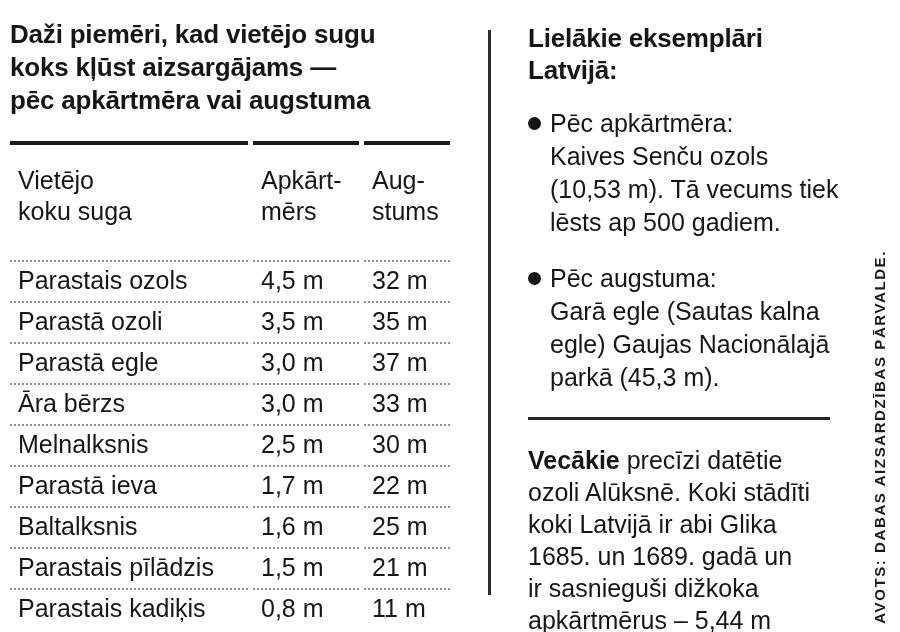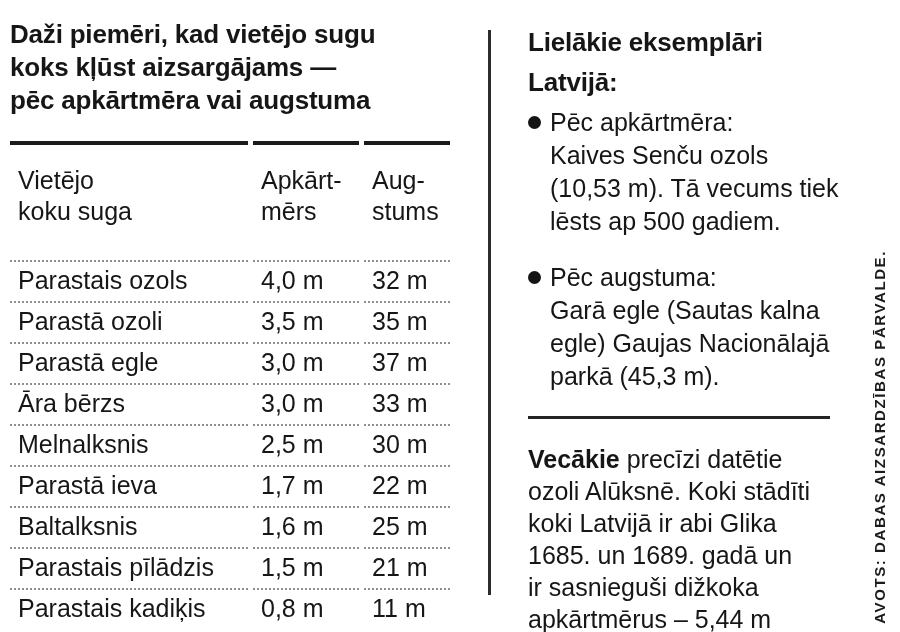--- a/index.html
+++ b/index.html
@@ -53,22 +53,22 @@
 
   
   .divider {
     position: absolute; left: 488px; top: 30px;
     width: 3px; height: 565px; background: #2c2c2c;
   }
 
   
   .right-col { position: absolute; left: 528px; top: 22px; width: 322px; }
   .right-heading {
-    font-size: 26px; font-weight: bold; line-height: 40px;
-    margin-bottom: 4px; letter-spacing: -0.2px;
+    font-size: 26px; font-weight: bold; line-height: 32px;
+    margin-bottom: 21px; letter-spacing: -0.2px;
   }
   .bullet { display: flex; margin-bottom: 23px; }
   .dot {
     flex: none; width: 13px; height: 13px; border-radius: 50%;
     background: #141414; margin: 10px 9px 0 0;
   }
   .bullet-lines div { font-size: 25px; line-height: 33px; }
   .section-rule {
     width: 302px; border: 0; border-top: 3px solid #232323;
     margin: 17px 0 24px 0;
@@ -105,21 +105,21 @@
       <div class="cell head-cell">
         <span>Apkārt-</span>
         <span>mērs</span>
       </div>
       <div class="cell head-cell">
         <span>Aug-</span>
         <span>stums</span>
       </div>
 
       <div class="cell row-cell">Parastais ozols</div>
-      <div class="cell row-cell">4,0 m</div>
+      <div class="cell row-cell">4,5 m</div>
       <div class="cell row-cell">32 m</div>
 
       <div class="cell row-cell">Parastā ozoli</div>
       <div class="cell row-cell">3,5 m</div>
       <div class="cell row-cell">35 m</div>
 
       <div class="cell row-cell">Parastā egle</div>
       <div class="cell row-cell">3,0 m</div>
       <div class="cell row-cell">37 m</div>
 

